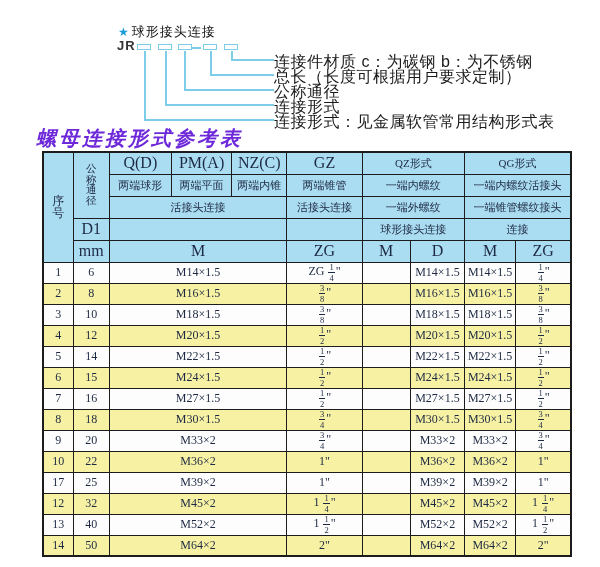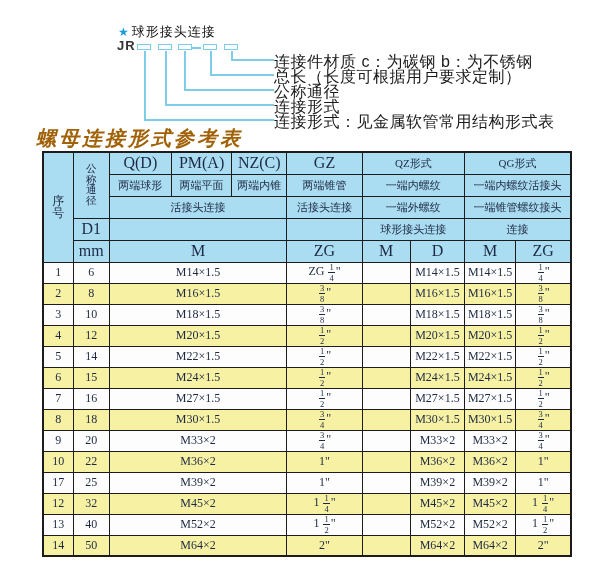--- a/index.html
+++ b/index.html
@@ -20,21 +20,21 @@
   .diagram-title .star{color:var(--star);margin-right:2px;font-size:12px;}
   .code-prefix{position:absolute;left:117px;top:38px;font-size:13px;font-weight:600;color:#333;letter-spacing:1px;}
   .code-box{position:absolute;top:44px;width:14px;height:6px;border:1.5px solid var(--line-blue);background:#fff;}
   .code-dash{position:absolute;top:47px;width:9px;height:2px;background:var(--line-blue);}
   .vline{position:absolute;width:1.5px;background:var(--line-blue);}
   .hline{position:absolute;height:1.5px;background:var(--line-blue);}
   .code-label{position:absolute;left:266px;height:14px;font-size:16px;color:var(--label);white-space:nowrap;letter-spacing:0.5px;margin-left:8px;}
 
   
   .table-title{position:absolute;left:36px;top:125px;font-family:"DejaVu Serif",serif;
-    font-size:20px;font-weight:bold;font-style:italic;color:#a16207;letter-spacing:3px;}
+    font-size:20px;font-weight:bold;font-style:italic;color:#6d28d9;letter-spacing:3px;}
 
   
   table.ref{position:absolute;left:42px;top:151px;width:530px;border-collapse:collapse;
     table-layout:fixed;border:2px solid var(--border);color:var(--text);
     font-family:"Liberation Serif",serif;}
   table.ref th,table.ref td{border:1px solid var(--border);text-align:center;vertical-align:middle;
     padding:0;overflow:hidden;}
   thead th{background:var(--header-bg);font-weight:normal;font-size:11px;}
   thead tr{height:22px;}
   thead th.lat{font-size:16px;font-family:"Liberation Serif",serif;}

